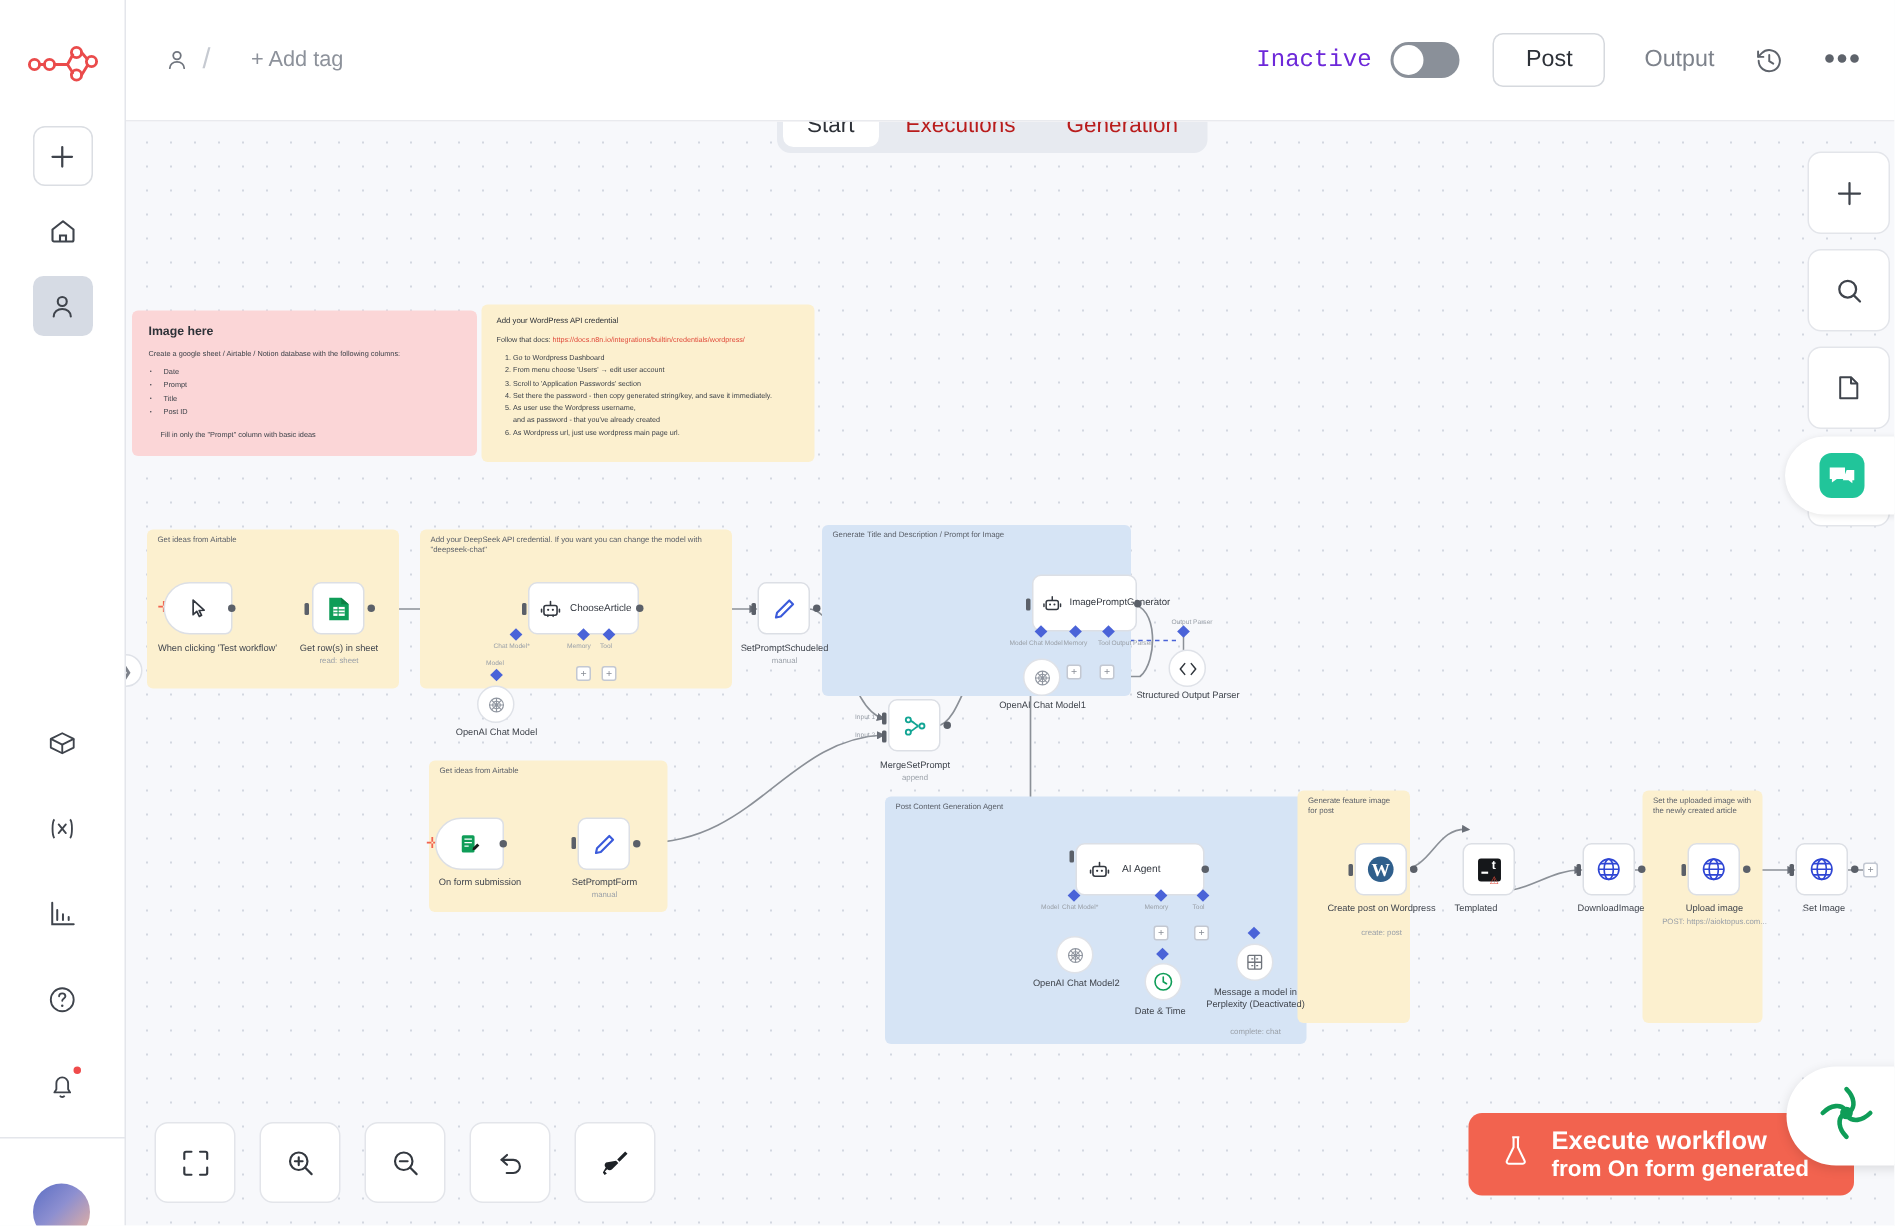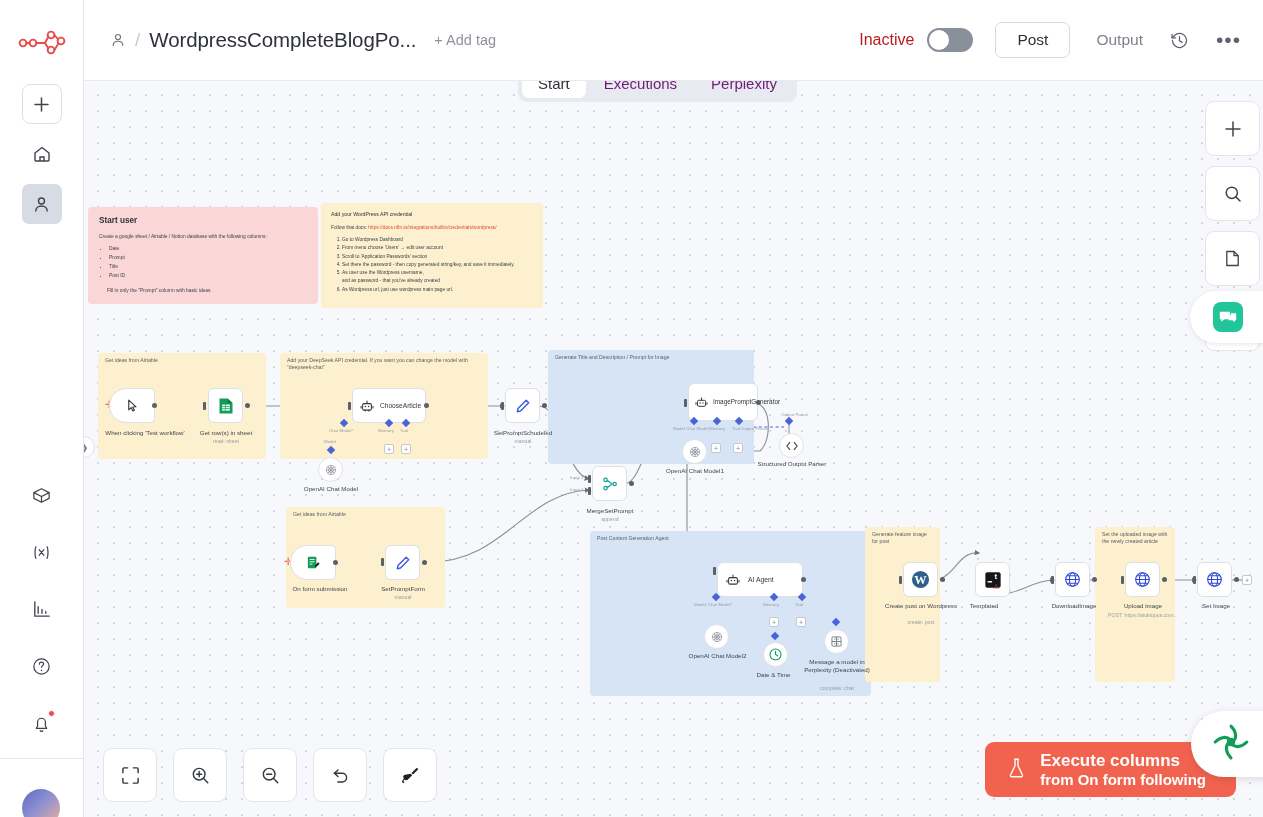--- a/index.html
+++ b/index.html
@@ -48,21 +48,21 @@
   .hdr-person { color:#6b7079; display:flex; align-items:center; }
   .hdr-slash { color:#c6cad1; margin: 0 9px; font-size: 19px; font-weight: 300; }
   .wf-title {
     font-size: 20.5px; color: #2d3138; letter-spacing: -0.1px; font-weight: 400;
     cursor: text; white-space: nowrap;
   }
   .add-tag {
     margin-left: 18px; color: #8d929b; font-size: 14.5px; cursor: pointer; white-space: nowrap;
   }
   .hdr-right { margin-left: auto; display: flex; align-items: center; gap: 0; }
-  .inactive-label { font-size: 16px; color: #b91c1c; margin-right: 13px; }
+  .inactive-label { font-size: 16px; color: #6d28d9; margin-right: 13px; font-family: Liberation Mono, monospace; }
   .toggle {
     width: 46px; height: 24px; border-radius: 12px; background: #8a9099;
     position: relative; cursor: pointer; margin-right: 22px;
   }
   .toggle .knob {
     position:absolute; left:2px; top:2px; width:20px; height:20px;
     border-radius:50%; background:#fff;
   }
   .share-btn {
     border: 1px solid #d6d9de; background:#fff; border-radius: 7px;
@@ -86,21 +86,21 @@
     overflow: hidden;
   }
 
   
   .tabs {
     position: absolute; left: 434px; top: -17px; height: 38px;
     background: #e7eaf0; border-radius: 9px; display: flex; align-items: center;
     padding: 4px; gap: 2px; z-index: 25;
   }
   .tab {
-    padding: 6px 16px; border-radius: 7px; font-size: 15px; color: #701a75; cursor: pointer;
+    padding: 6px 16px; border-radius: 7px; font-size: 15px; color: #b91c1c; cursor: pointer;
     white-space: nowrap;
   }
   .tab.active { background: #fff; color: #2d3138; }
 
   
   .collapse-handle {
     position: absolute; left: -11px; top: 355px; width: 22px; height: 22px;
     border-radius: 50%; background: #fff; border: 1px solid #dfe2e8;
     display:flex; align-items:center; justify-content:center; font-size:11px; color:#7d828b;
     cursor: pointer; z-index: 22;
@@ -276,21 +276,20 @@
   </div>
 
   <div class="header">
     <span class="hdr-person">
       <svg width="16" height="16" viewBox="0 0 19 19" fill="none" stroke="#70757e" stroke-width="1.4">
         <circle cx="9.5" cy="6" r="3"></circle>
           <path d="M3.8 16c0-3.1 2.6-5 5.7-5s5.7 1.9 5.7 5" stroke-linecap="round"></path>
       </svg>
     </span>
     <span class="hdr-slash">/</span>
-    <span class="wf-title">WordpressCompleteBlogPo...</span>
     <span class="add-tag">+ Add tag</span>
 
     <div class="hdr-right">
       <span class="inactive-label">Inactive</span>
       <div class="toggle">
           <div class="knob"></div>
         </div>
       <button class="share-btn">Post</button>
       <span class="saved-label">Output</span>
       <span class="hdr-icon-btn">
@@ -304,21 +303,21 @@
         <span class="dots">•••</span>
       </span>
     </div>
   </div>
 
   <div class="canvas">
 
     <div class="tabs">
       <div class="tab active">Start</div>
       <div class="tab">Executions</div>
-      <div class="tab">Perplexity</div>
+      <div class="tab">Generation</div>
     </div>
 
     <div class="collapse-handle">❯</div>
 
     <svg class="svgwrap">
       <defs>
         <marker id="ar" markerWidth="5" markerHeight="5" refX="4" refY="2.5" orient="auto">
           <path d="M0,0 L5,2.5 L0,5 z" fill="#6a6f78"></path>
         </marker>
       </defs>
@@ -373,21 +372,21 @@
         <path d="M690,517 L690,536"></path>
       </g>
 
       <g stroke="#4a63d8" stroke-width="1" stroke-dasharray="3 2.6" fill="none">
         <path d="M658,346 L700,346"></path>
       </g>
     </svg>
 
     <div class="sticky sticky-pink" style="left:4px; top:126px; width:230px; height:97px;">
       <div style="padding:9px 11px;">
-        <div class="stitle" style="font-size:8.2px; color:#2e3238; margin-bottom:9px;">Start user</div>
+        <div class="stitle" style="font-size:8.2px; color:#2e3238; margin-bottom:9px;">Image here</div>
         <div style="font-size:4.9px; color:#3d4249; margin-bottom:5px;">Create a google sheet / Airtable / Notion database with the following columns:</div>
         <ul style="margin:0 0 8px 10px; font-size:4.9px; color:#3d4249; line-height:1.85;">
           <li>Date</li>
           <li>Prompt</li>
           <li>Title</li>
           <li>Post ID</li>
         </ul>
         <div style="font-size:4.9px; color:#3d4249; padding-left:8px;">Fill in only the "Prompt" column with basic ideas</div>
       </div>
     </div>
@@ -746,22 +745,22 @@
       </div>
     </div>
 
     <div class="exec-btn">
       <span>
         <svg width="19" height="22" viewBox="0 0 20 24" fill="none" stroke="#fff" stroke-width="1.5" stroke-linejoin="round">
           <path d="M7.4 2.4h5.2M8.4 2.4v7.2L3.6 19.4a1.5 1.5 0 0 0 1.3 2.2h10.2a1.5 1.5 0 0 0 1.3-2.2L11.6 9.6V2.4"></path>
         </svg>
       </span>
       <span class="exec-txt">
-        <div class="exec-l1">Execute columns</div>
-        <div class="exec-l2">from On form following</div>
+        <div class="exec-l1">Execute workflow</div>
+        <div class="exec-l2">from On form generated</div>
       </span>
     </div>
     <div class="exec-chat-tab">
       <span>
         <svg width="42" height="42" viewBox="0 0 44 44" fill="none" stroke="#0f9d58" stroke-width="3.2">
           <circle cx="22" cy="22" r="4.4" fill="#0f9d58" stroke="none"></circle>
           <path d="M22 5.4 C28 11.4 28 18 24.4 21" stroke-linecap="round"></path>
           <path d="M38.6 22 C32.6 28 26 28 23 24.4" stroke-linecap="round"></path>
           <path d="M22 38.6 C16 32.6 16 26 19.6 23" stroke-linecap="round"></path>
           <path d="M5.4 22 C11.4 16 18 16 21 19.6" stroke-linecap="round"></path>

